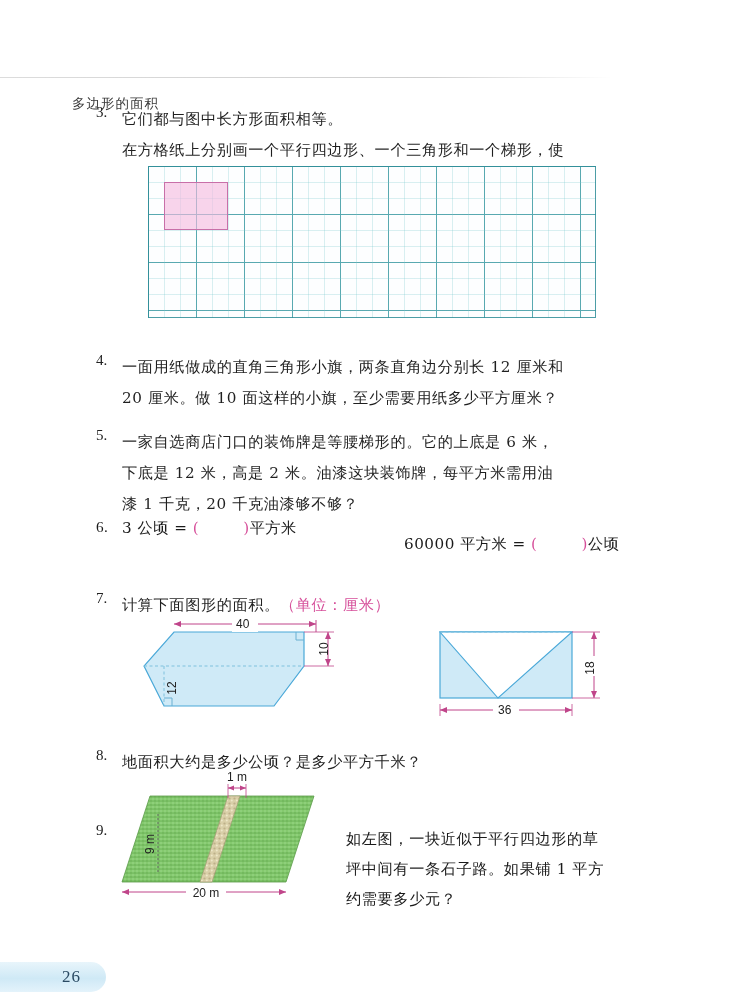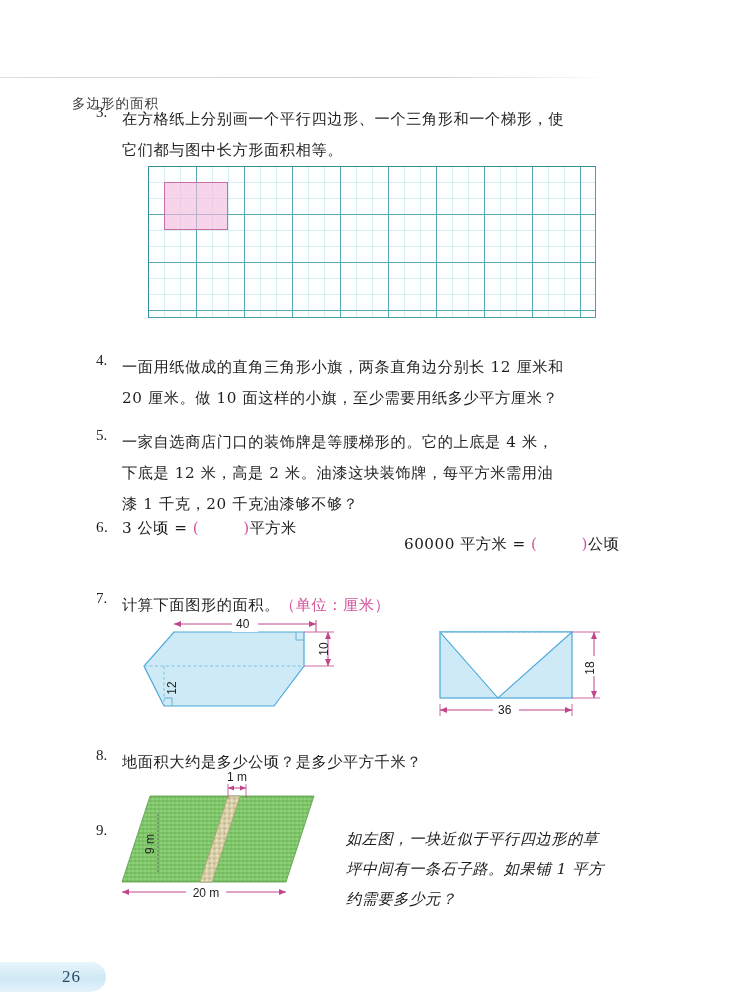--- a/index.html
+++ b/index.html
@@ -78,21 +78,21 @@
   
   .fig7{position:absolute;left:96px;top:618px;width:580px;height:105px;}
 
   
   .lawn-wrap{position:absolute;left:118px;top:772px;width:212px;height:128px;}
   .p9text{
     position:absolute;left:346px;top:824px;width:300px;
     font-size:15.2px;line-height:30px;letter-spacing:.6px;
     font-family:"DejaVu Serif","Liberation Serif",serif;
   }
-  .p9text div{white-space:nowrap;font-style:italic;}
+  .p9text div{white-space:nowrap;}
 
   
   .pagepill{
     position:absolute;left:0;top:962px;width:106px;height:30px;
     background:linear-gradient(to bottom,#e8f5fb 0%,#cfe9f6 55%,#e4f3fb 100%);
     border-radius:0 16px 16px 0;
   }
   .pagenum{
     position:absolute;left:62px;top:967px;
     font-size:17px;color:#2a4a63;letter-spacing:1px;
@@ -108,41 +108,41 @@
 <div class="page">
 
   <div class="header">
     <div class="header-title">多边形的面积</div>
     <div class="header-rule"></div>
   </div>
 
   <div class="prob" style="left:96px;top:104px;width:580px;">
     <span class="prob-num">3.</span>
     <div class="prob-body">
+      <div>它们都与图中长方形面积相等。</div>
       <div>在方格纸上分别画一个平行四边形、一个三角形和一个梯形，使</div>
-      <div>它们都与图中长方形面积相等。</div>
     </div>
   </div>
 
   <div class="gridfig">
     <div class="pinkrect"></div>
   </div>
 
   <div class="prob" style="left:96px;top:352px;width:580px;">
     <span class="prob-num">4.</span>
     <div class="prob-body">
       <div>一面用纸做成的直角三角形小旗，两条直角边分别长 12 厘米和</div>
       <div>20 厘米。做 10 面这样的小旗，至少需要用纸多少平方厘米？</div>
     </div>
   </div>
 
   <div class="prob" style="left:96px;top:427px;width:580px;">
     <span class="prob-num">5.</span>
     <div class="prob-body">
-      <div>一家自选商店门口的装饰牌是等腰梯形的。它的上底是 4 米，</div>
+      <div>一家自选商店门口的装饰牌是等腰梯形的。它的上底是 6 米，</div>
       <div>下底是 12 米，高是 2 米。油漆这块装饰牌，每平方米需用油</div>
       <div>漆 1 千克，20 千克油漆够不够？</div>
     </div>
   </div>
 
   <div class="p6">
     <div class="row">
       <span class="num">6.</span>
       <span class="c1">
         <span>3 公顷</span>

